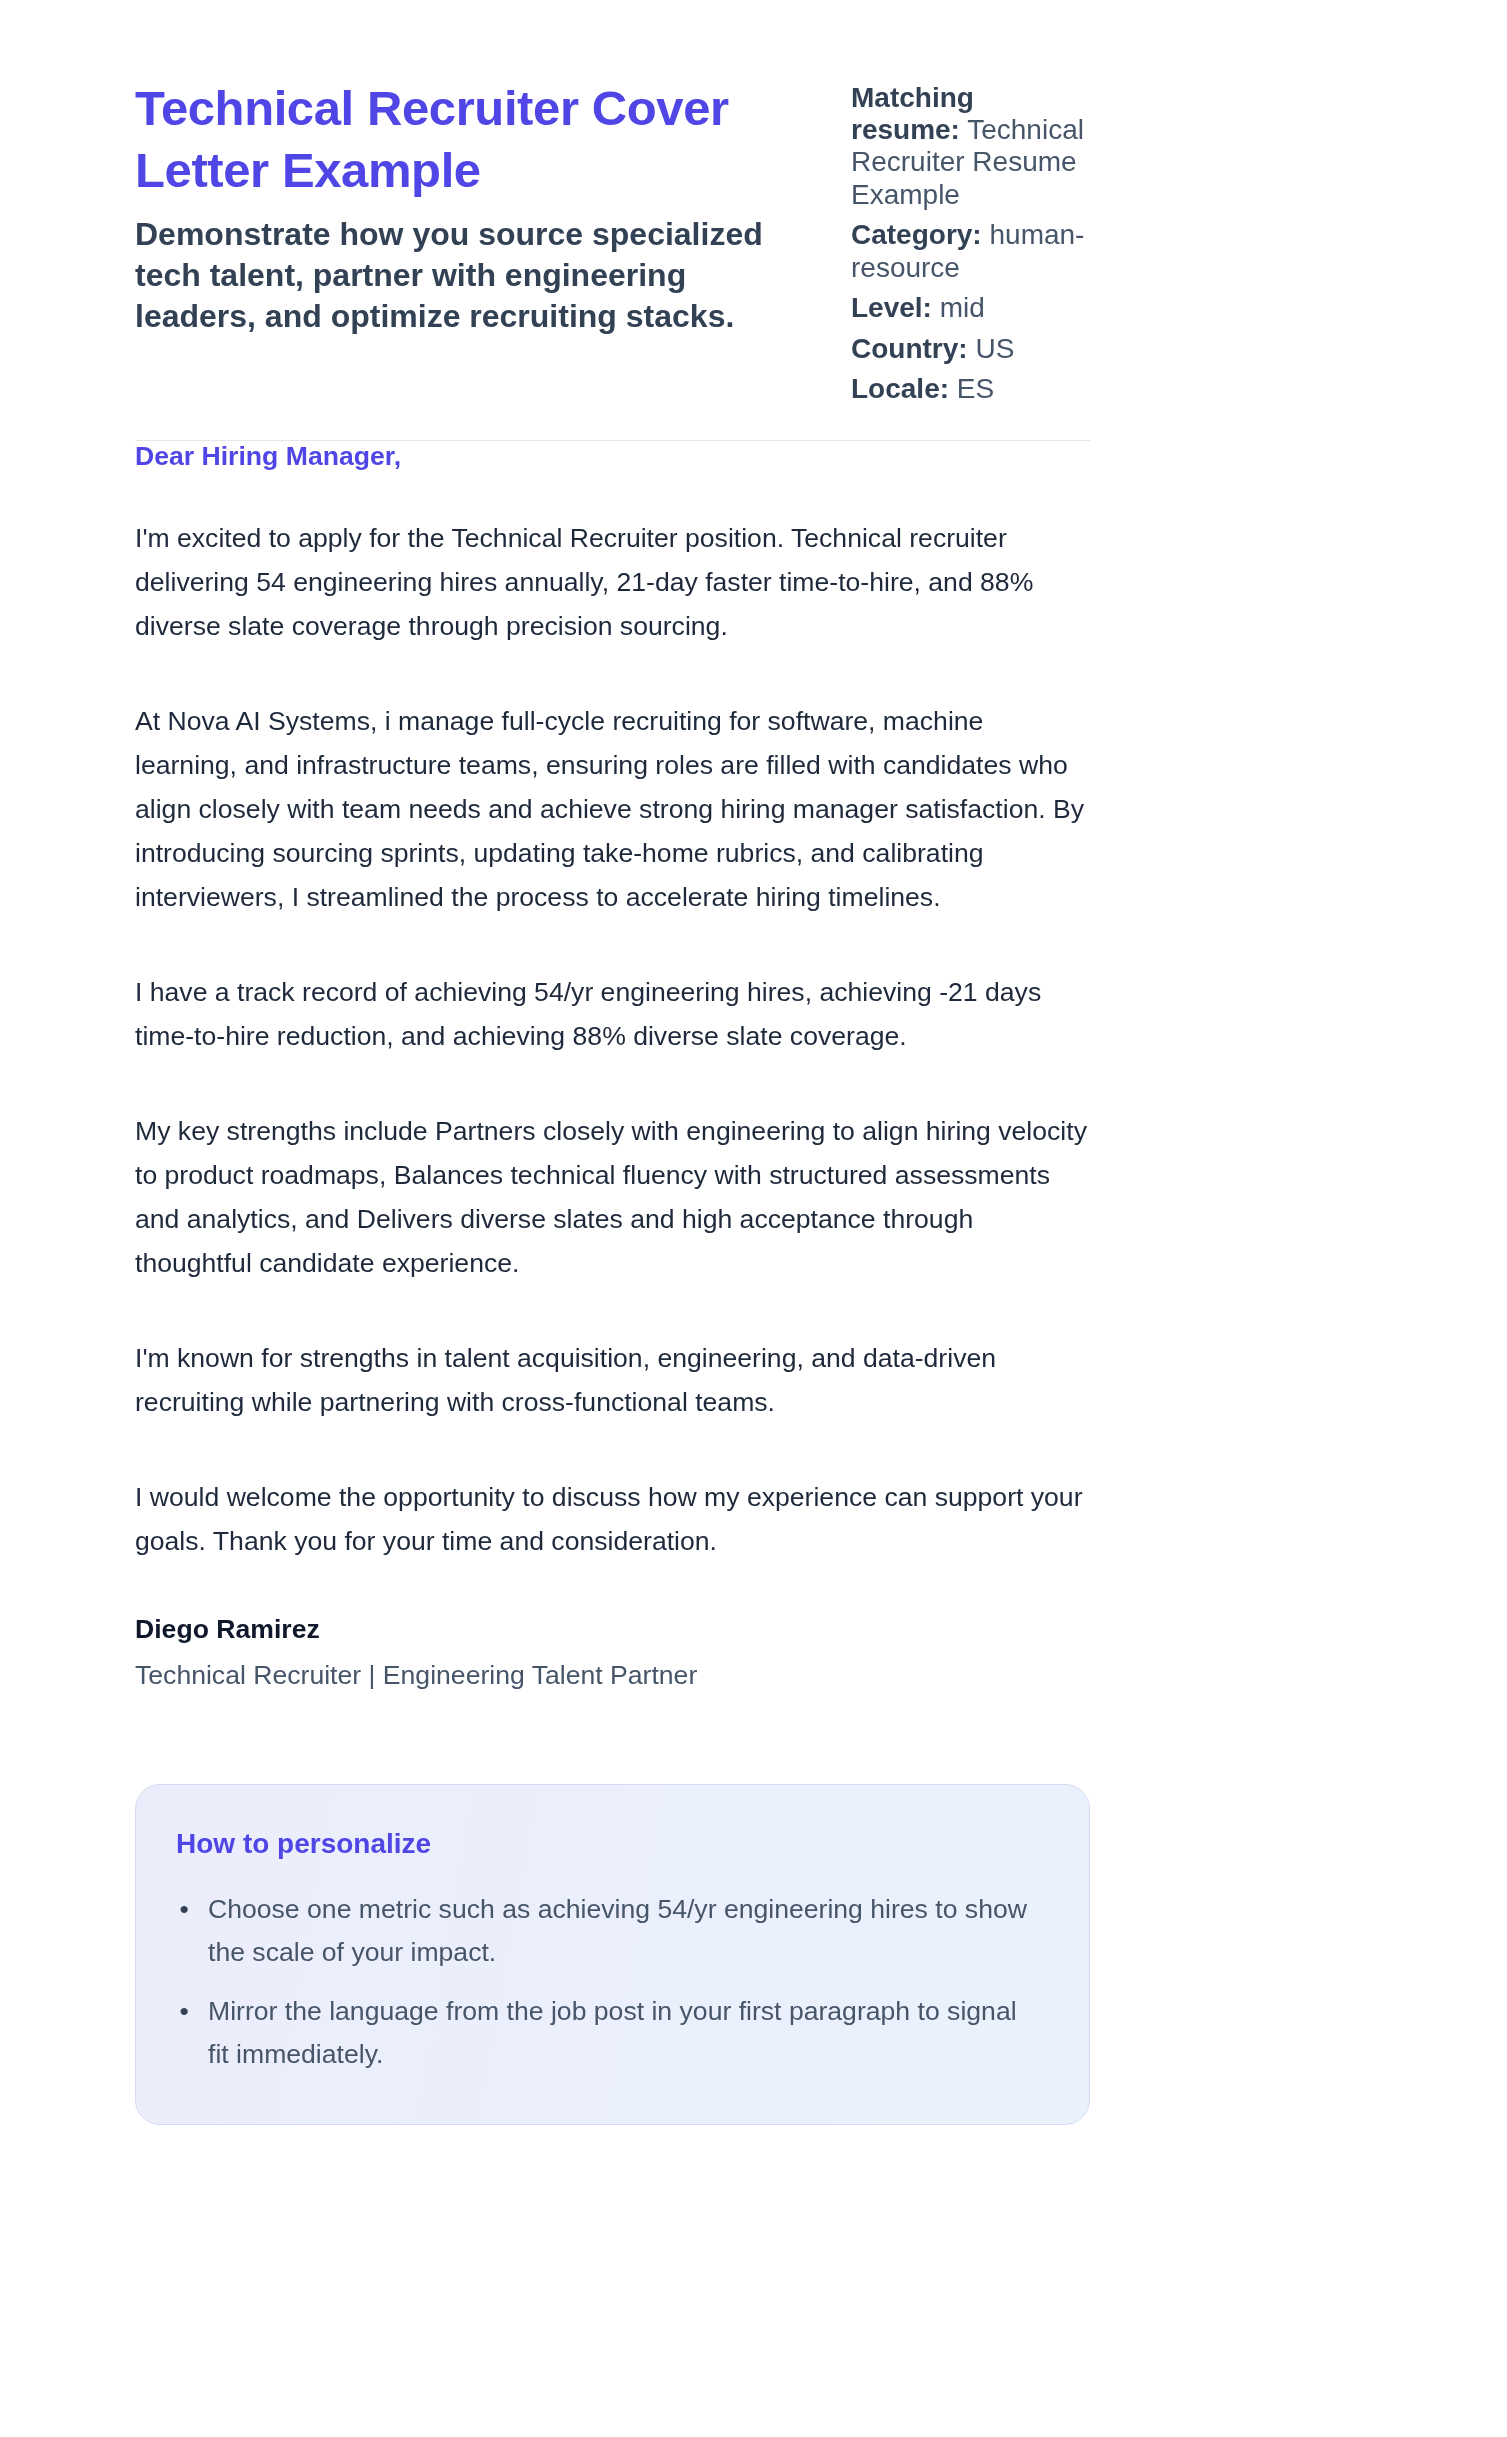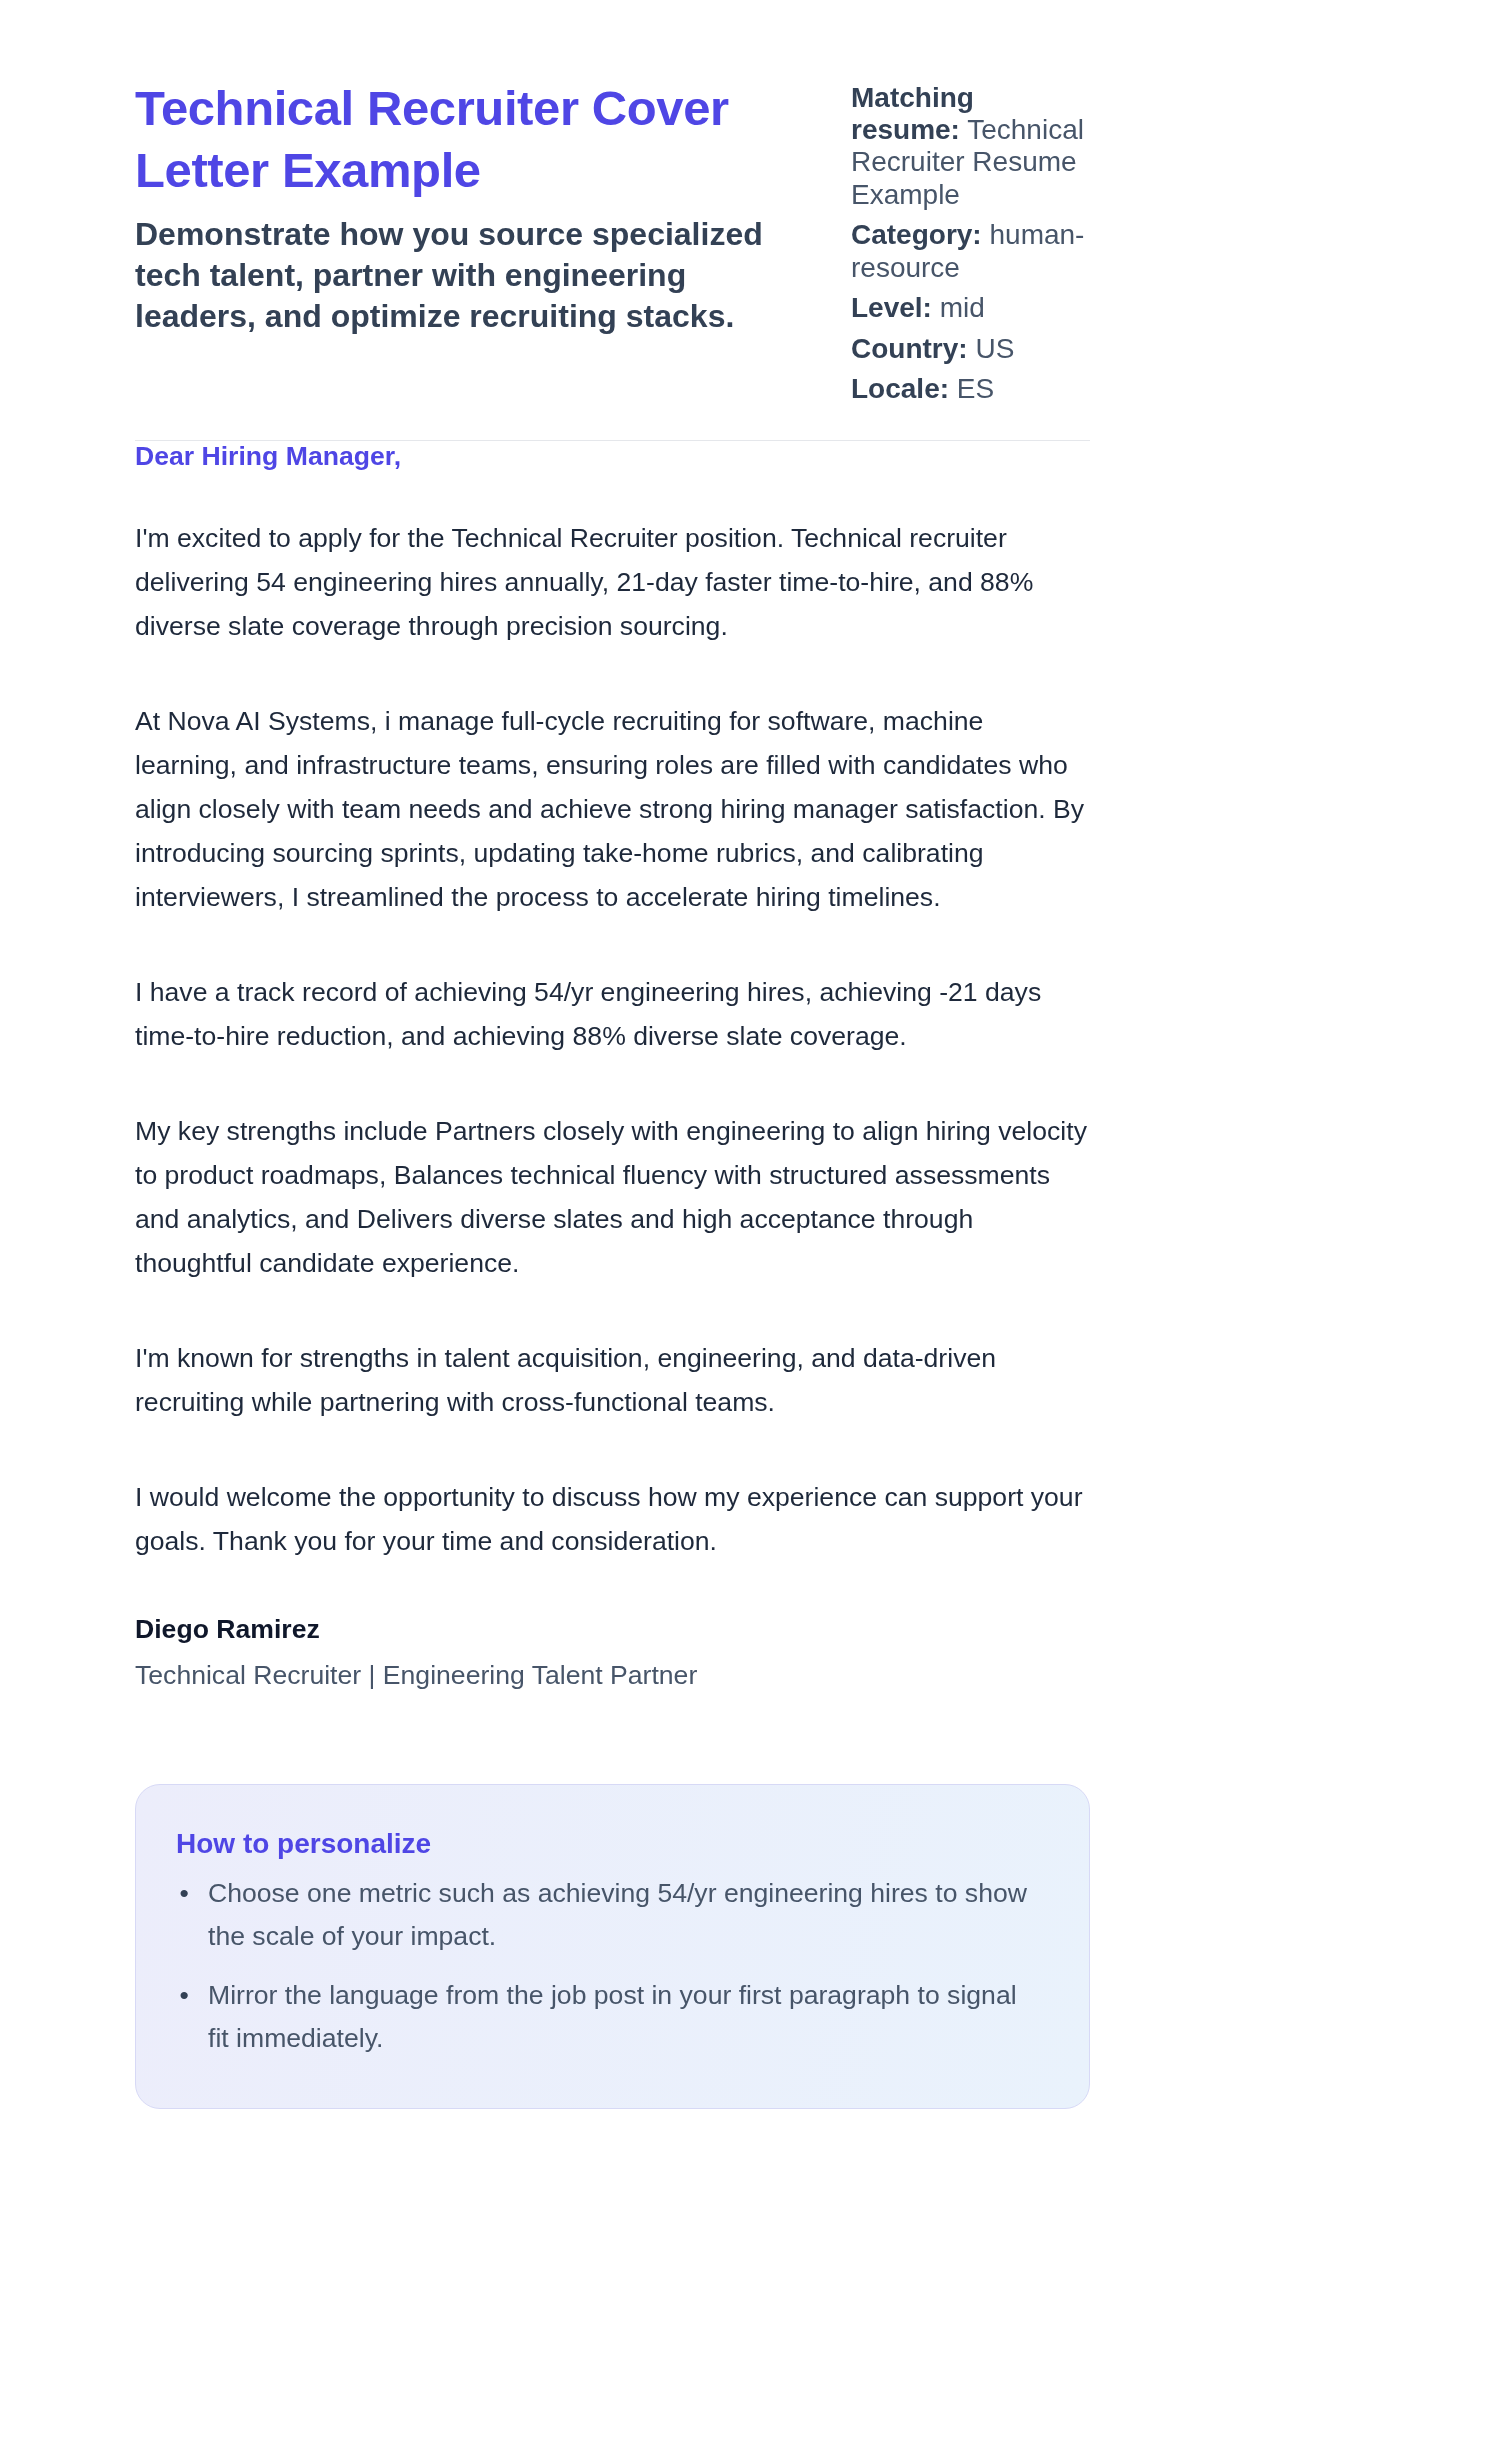--- a/index.html
+++ b/index.html
@@ -105,21 +105,21 @@
     margin-top: 93px;
     border: 1.8px solid #d7d9f6;
     border-radius: 25px;
     background: linear-gradient(100deg, #ecedfb 0%, #e9f2fc 100%);
     padding: 43px 50px 48px 40px;
   }
   .personalize-heading {
     font-size: 28px;
     font-weight: 700;
     color: #4f46e5;
-    margin-bottom: 12px;
+    margin-bottom: 28px;
   }
   .personalize ul { list-style: none; }
   .personalize li {
     position: relative;
     padding-left: 32px;
     font-size: 26.6px;
     line-height: 43px;
     color: #475569;
     margin-bottom: 16px;
     max-width: 1179px;

